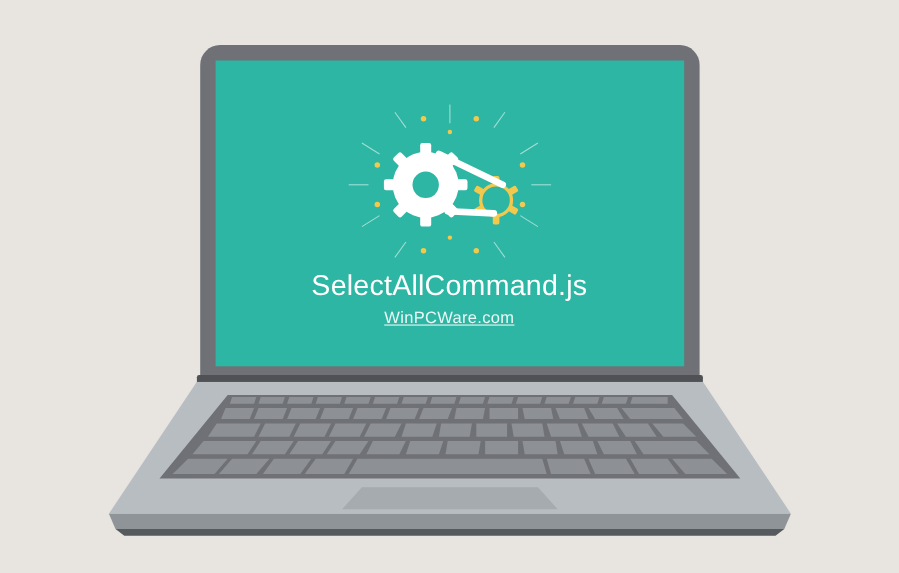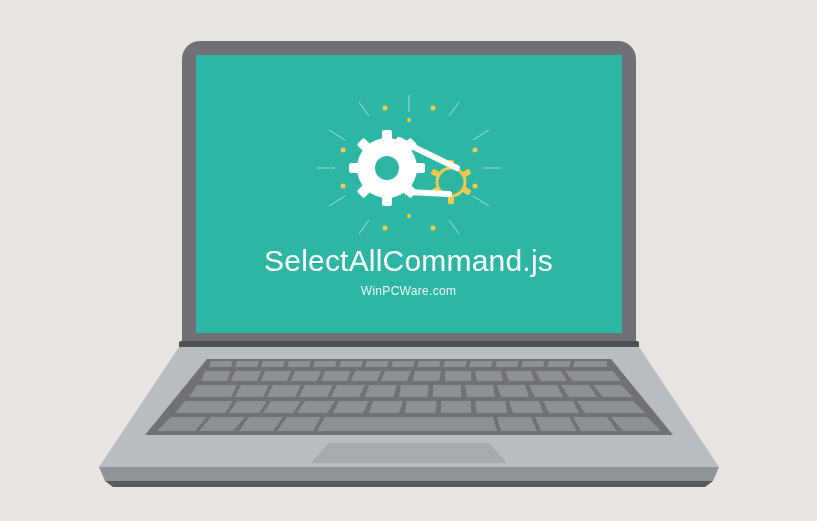--- a/index.html
+++ b/index.html
@@ -36,31 +36,32 @@
     display: flex;
     flex-direction: column;
     align-items: center;
     justify-content: center;
     position: relative;
     overflow: hidden;
   }
   .gears-svg { width: 220px; height: 150px; }
   .filename {
     color: #fff;
-    font-size: 30px;
+    font-size: 26px;
     font-weight: 400;
     letter-spacing: .2px;
     margin-top: 4px;
   }
   .site {
     color: #fff;
-    font-size: 12px;
+    font-size: 15px;
     opacity: .9;
     margin-top: 6px;
     letter-spacing: .3px;
+    text-decoration: underline;
   }
   .hinge {
     position: absolute;
     top: 300px;
     left: 50%;
     transform: translateX(-50%);
     width: 460px;
     height: 12px;
     background: #4f5155;
     border-radius: 2px;

